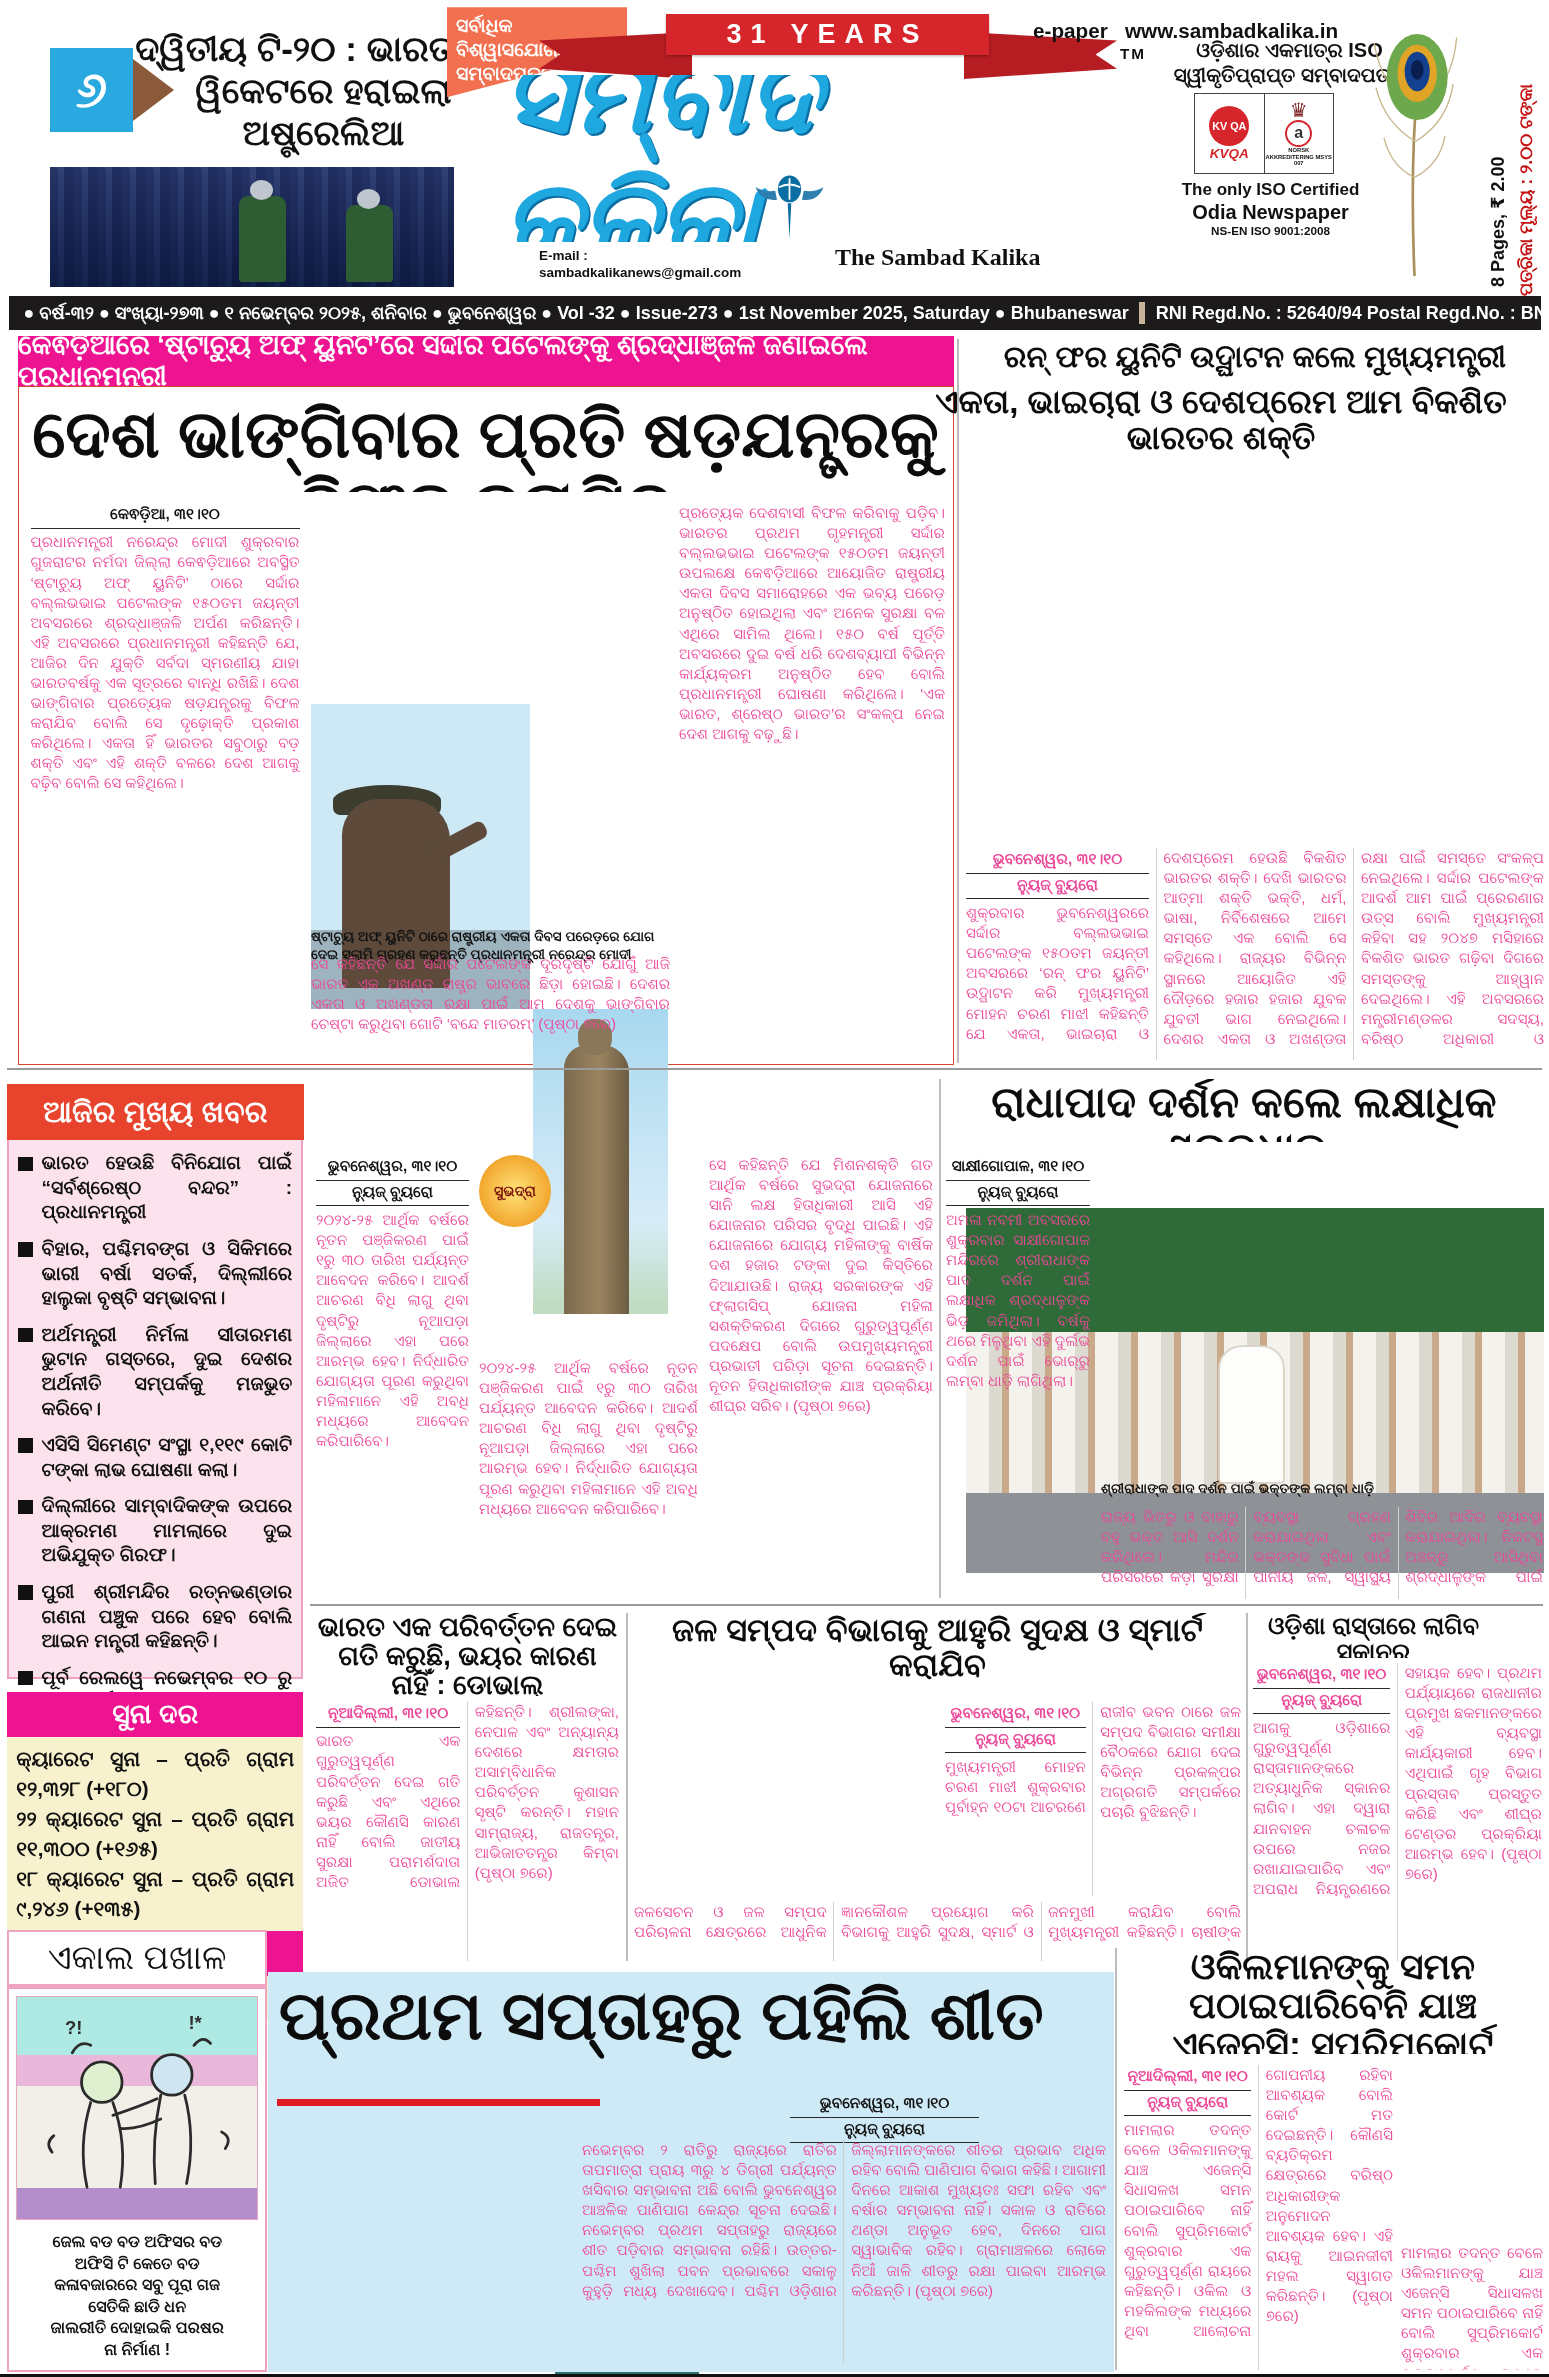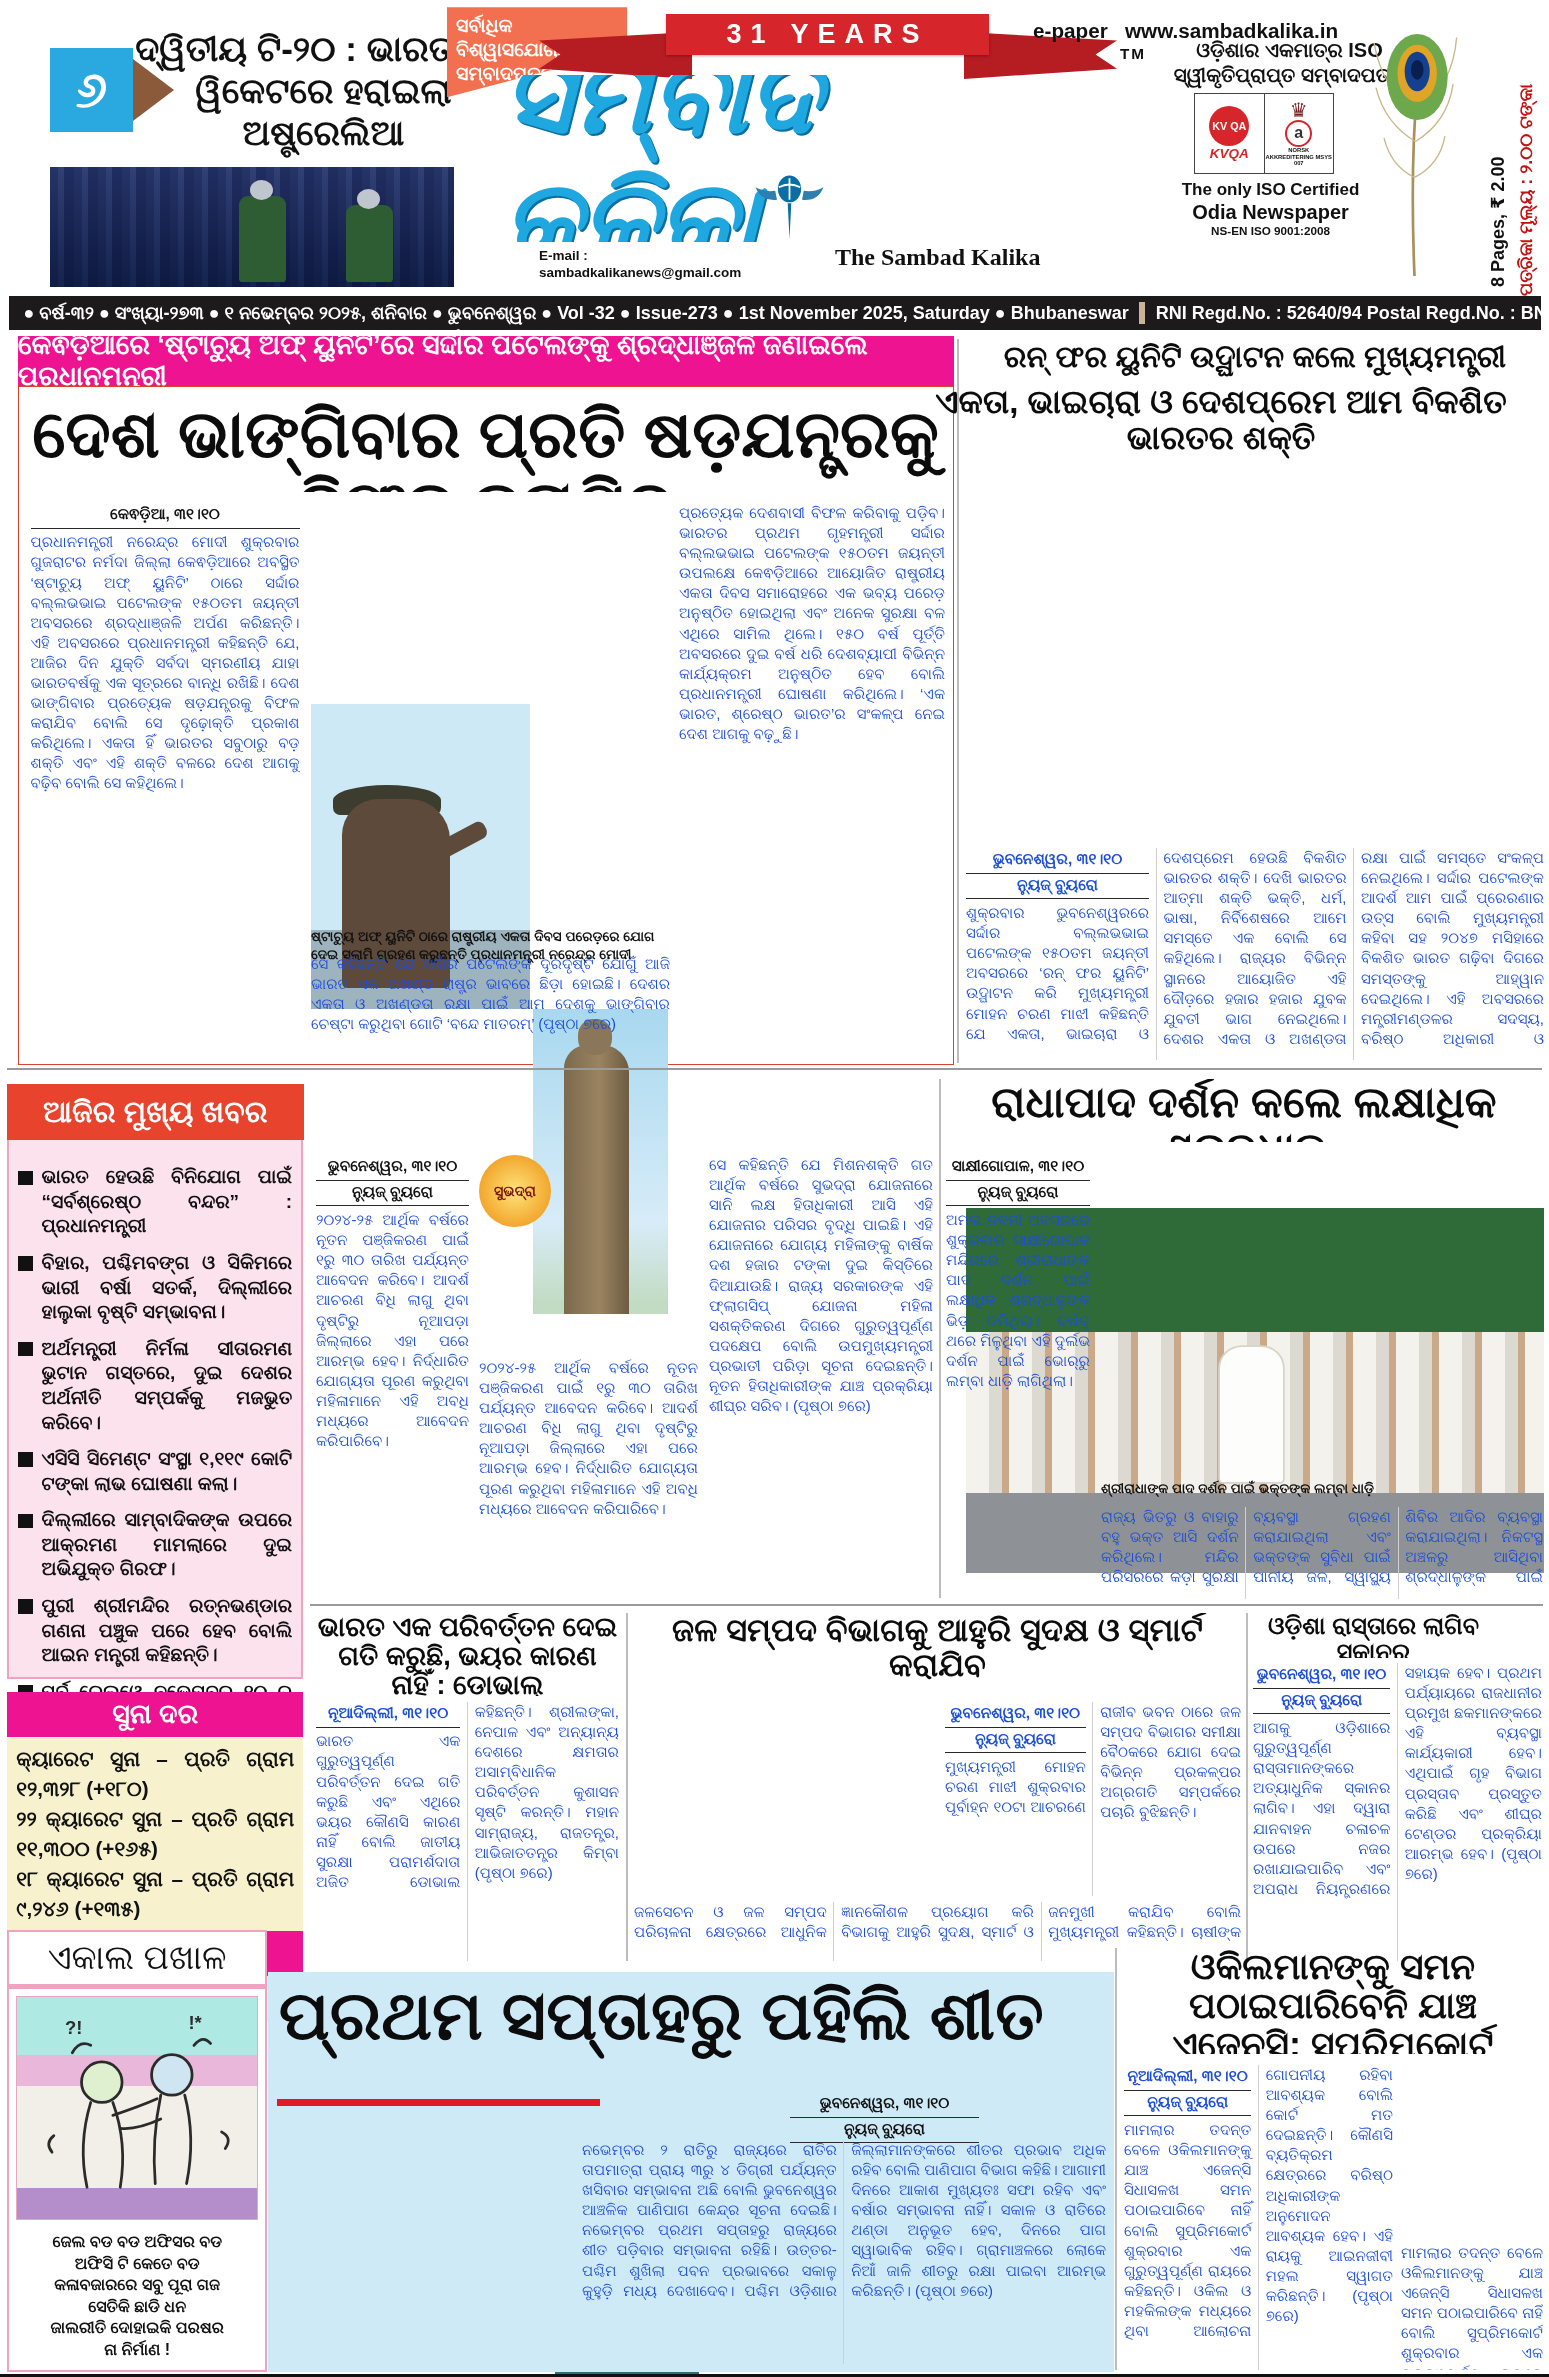--- a/index.html
+++ b/index.html
@@ -45,21 +45,21 @@
   .feather{left:1347px;top:7.2px}
   .vert-price{writing-mode:vertical-rl;transform:rotate(180deg);font-weight:bold;white-space:nowrap}
   .vp-od{left:1516px;top:27px;height:269px;color:#c41010;font-size:18px}
   .vp-en{left:1487px;top:54px;height:233px;color:#111;font-size:18px}
   
   .datebar{left:9px;top:296px;width:1532px;height:34px;background:#1d1a1b;color:#fff;font-weight:bold;font-size:18px;display:flex;align-items:center;justify-content:space-between;padding:0 14.4px;white-space:nowrap;overflow:hidden}
   .datebar .sep{width:5.4px;height:21.5px;background:#c9b49a;margin:0 10.8px;flex:none}
   
   .kicker{background:#ee1390;color:#fff;font-weight:bold;display:flex;align-items:center;justify-content:center}
   .headline{font-weight:bold;color:#0c0c0c;line-height:1.08}
-  .bt{font-size:15px;line-height:1.34;text-align:justify;color:#1d4ed8}
+  .bt{font-size:15px;line-height:1.34;text-align:justify;color:#ec4899}
   .dl{text-align:center;font-weight:bold;font-size:15.3px;line-height:1.5;margin-bottom:3.6px}
   .dl .u{display:block;border-bottom:1.8px solid #2a2a2a;padding-bottom:1.8px}
   .caption{font-size:13.5px;font-weight:bold;line-height:1.3}
   .hline{background:#9a9a9a}
   .vline{background:#bdbdbd}
   .cols2{column-count:2;column-gap:14.4px;column-rule:0.9px solid #cfcfcf}
   .cols3{column-count:3;column-gap:14.4px;column-rule:0.9px solid #cfcfcf}
   
   .photo{position:relative;overflow:hidden}
   .ph-modi{background:linear-gradient(#cde9f5 0 74%,#9db3bd 74% 100%)}
@@ -70,21 +70,21 @@
   .ph-statue .st{position:absolute;left:30.5px;bottom:0;width:65px;height:269px;background:linear-gradient(90deg,#7c6a4e,#9a8460 55%,#6d5c43);border-radius:23px 27px 0 0}
   .ph-statue .hd{position:absolute;left:45px;bottom:259px;width:34px;height:36px;background:#8a775a;border-radius:45%}
   .ph-run{background:linear-gradient(#2f6b38 0 34%,#e8e6df 34% 78%,#8e9196 78% 100%)}
   .ph-run .crowd{position:absolute;left:0;top:34%;width:100%;height:44%;background:repeating-linear-gradient(90deg,#f4f2ec 0 23px,#dcd9d0 23px 36px,#caa98b 36px 43px)}
   .ph-run .cm{position:absolute;left:44%;top:38%;width:63px;height:135px;background:#fdfdfb;border-radius:21.5px 21.5px 3.6px 3.6px;box-shadow:0 0 0 1.8px #d8d4c8}
   .ph-woman{background:linear-gradient(#d8d4cd 0 30%,#2e6d72 30% 100%)}
   .ph-woman .face{position:absolute;left:50%;top:18%;width:65px;height:79px;margin-left:-32px;background:#c79a6e;border-radius:45%}
   .ph-woman .hair{position:absolute;left:50%;top:10%;width:86px;height:54px;margin-left:-43px;background:#2a2320;border-radius:50% 50% 20% 20%}
   
   .hl-box{left:7.2px;top:1085px;width:296px;height:594px;background:#fbe2ec;border:2.7px solid #f0a3c0}
-  .hl-head{margin:-2.7px -2.7px 14px -2.7px;height:56px;background:#e8432d;color:#fff;font-size:30px;font-weight:bold;display:flex;align-items:center;justify-content:center}
+  .hl-head{margin:-2.7px -2.7px 0 -2.7px;height:56px;background:#e8432d;color:#fff;font-size:30px;font-weight:bold;display:flex;align-items:center;justify-content:center}
   .hl-list{padding:10.8px 9px 0 9px}
   .hl-item{display:flex;gap:9px;margin-bottom:11.7px;font-size:19px;font-weight:bold;line-height:1.3;text-align:justify}
   .hl-sq{flex:none;width:14.4px;height:14.4px;background:#111;margin-top:5.4px}
   .rates{left:7.2px;top:1692px;width:296px}
   .rate-head{height:45px;background:#ee1390;color:#fff;font-size:27px;font-weight:bold;display:flex;align-items:center;justify-content:center}
   .rate-body{background:#f7f2cd;font-size:20.7px;font-weight:bold;line-height:1.45;padding:7.2px 9px;text-align:justify}
   .cartoon-box{left:7.2px;top:1930px;width:260px;height:442px;border:2.7px solid #f0a3c0;background:#fff}
   .cartoon-title{height:57px;border-bottom:5.4px solid #f0a3c0;font-size:34px;font-weight:normal;display:flex;align-items:center;justify-content:center}
   .cartoon-img{margin:7.2px;height:224px;border:1.8px solid #e7a7bf;background:linear-gradient(#aee9e4 0 26%,#e9b7d9 26% 40%,#f2efe9 40% 86%,#b48ecb 86% 100%)}
   .cartoon-cap{padding:3.6px 7.2px;text-align:center;font-size:16px;font-weight:bold;line-height:1.35}

